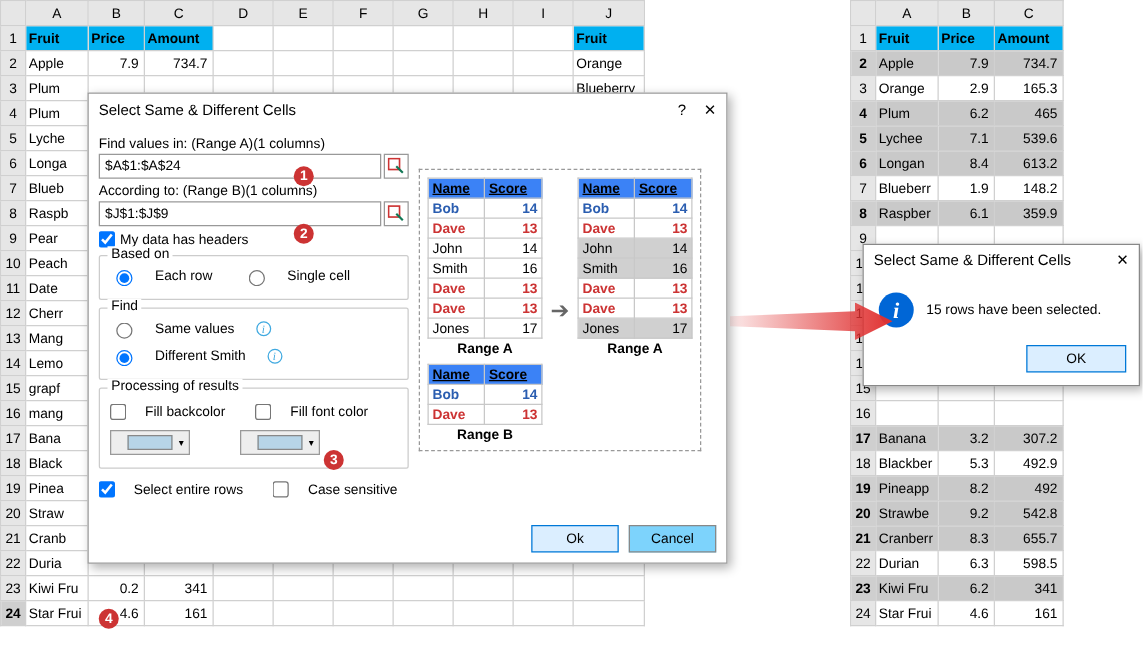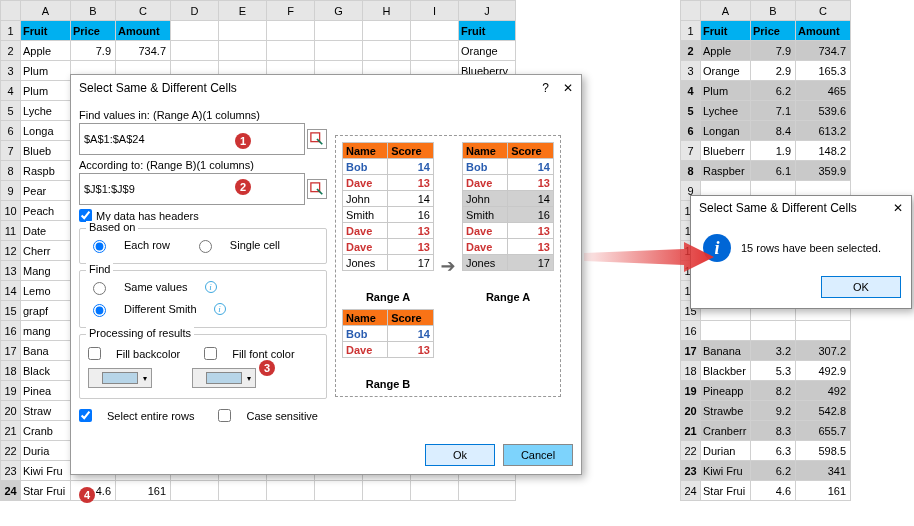--- a/index.html
+++ b/index.html
@@ -58,21 +58,21 @@
     justify-content: space-between;
     align-items: center;
   }
   .dialog-title .tools { display: flex; gap: 14px; font-size: 12px; }
   .dialog-body { padding: 4px 20px 8px 8px; }
   .fld-label { margin: 4px 0 2px 0; }
   .inp-wrap { display: flex; align-items: center; margin-bottom: 4px; }
   .inp {
     flex: 1;
     border: 1px solid #999;
-    height: 32px;
+    height: 20px;
     padding: 0 4px;
     font: inherit;
   }
   .range-btn {
     width: 20px; height: 20px;
     border: 1px solid #999;
     margin-left: 2px;
     display: flex; align-items: center; justify-content: center;
   }
   .range-btn svg { width: 14px; height: 14px; }
@@ -164,26 +164,26 @@
     border-collapse: collapse;
     width: 100%;
     font-size: 11px;
   }
   .ex-tbl th, .ex-tbl td {
     border: 1px solid #c8c8c8;
     padding: 1px 3px;
     height: 16px;
     text-align: left;
   }
-  .ex-tbl th { background: #f97316; font-weight: bold; }
+  .ex-tbl th { background: #3b82f6; font-weight: bold; text-decoration: underline; }
   .ex-tbl td.num { text-align: right; }
   .ex-tbl .blue { color: #2a5db0; font-weight: bold; }
   .ex-tbl .red { color: #cc3333; font-weight: bold; }
   .ex-tbl .grey { background: #d0d0d0; }
-  .ex-cap { text-align: center; font-weight: bold; margin-top: 20px; }
+  .ex-cap { text-align: center; font-weight: bold; margin-top: 2px; }
   .arrow-mid {
     display: flex; align-items: center; justify-content: center;
     color: #666;
     font-size: 18px;
   }
   .ex-col { display: flex; flex-direction: column; gap: 6px; }
   
   .msg-dialog {
     position: absolute;
     left: 690px; top: 195px;

